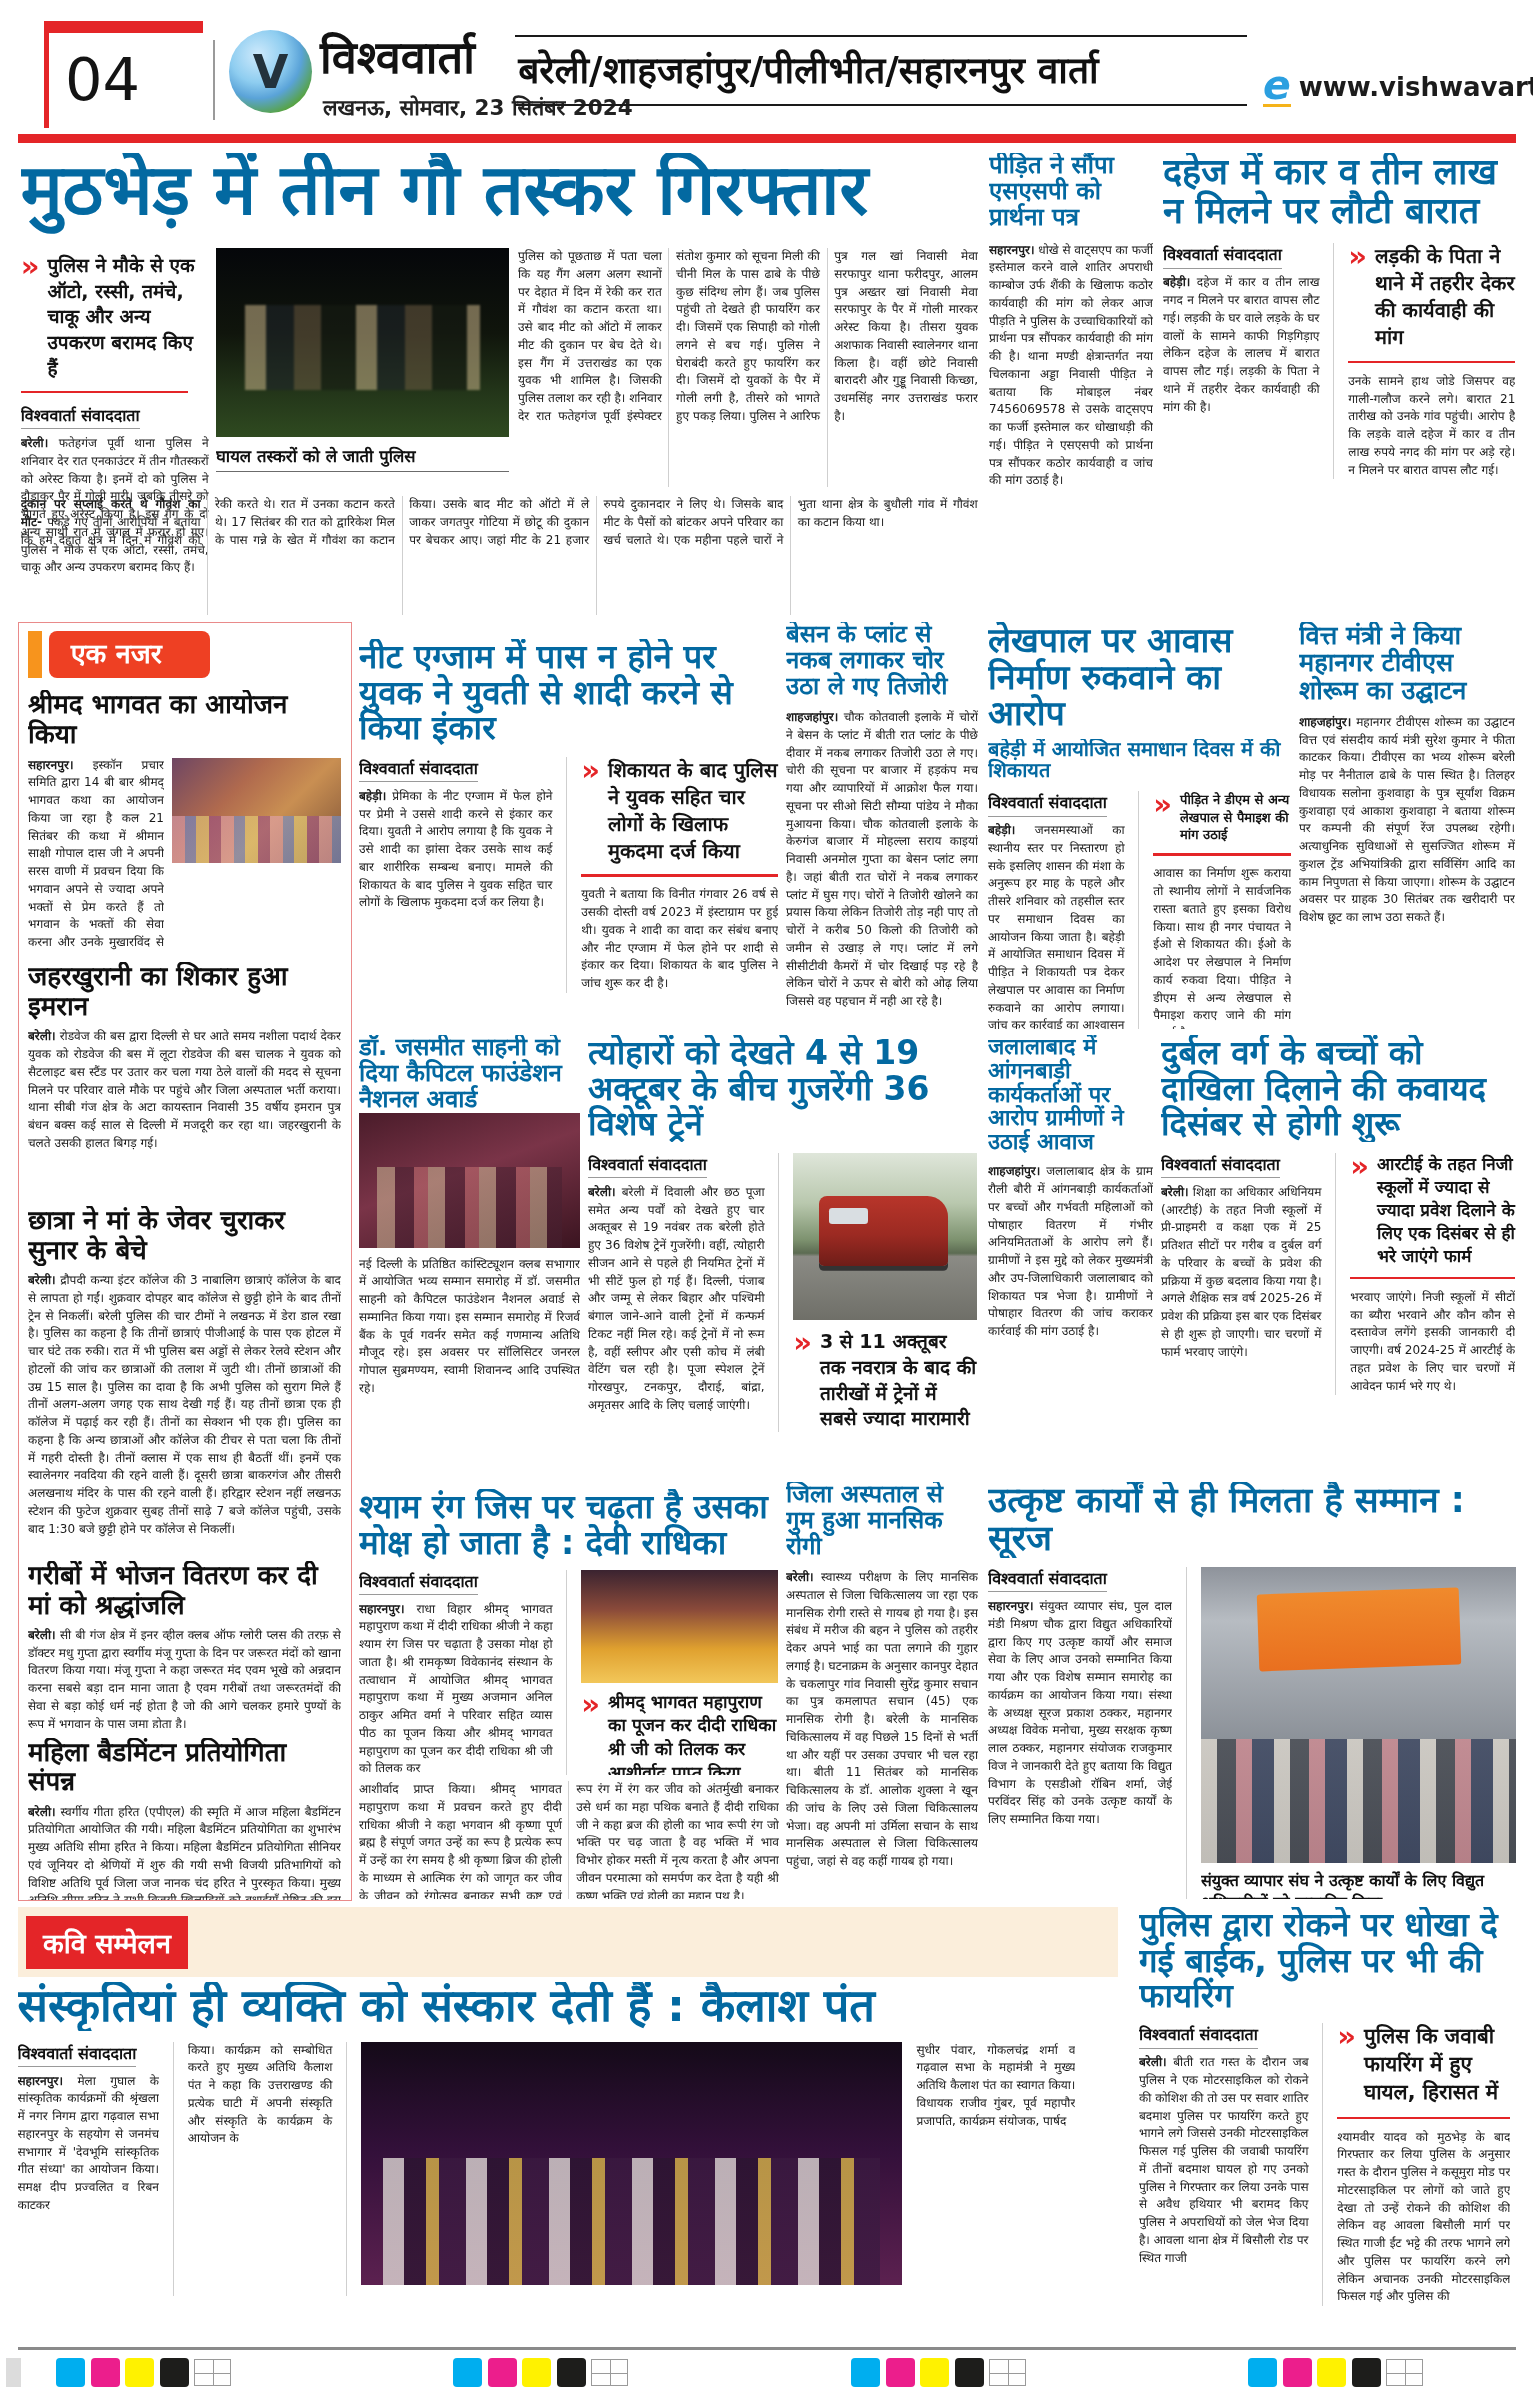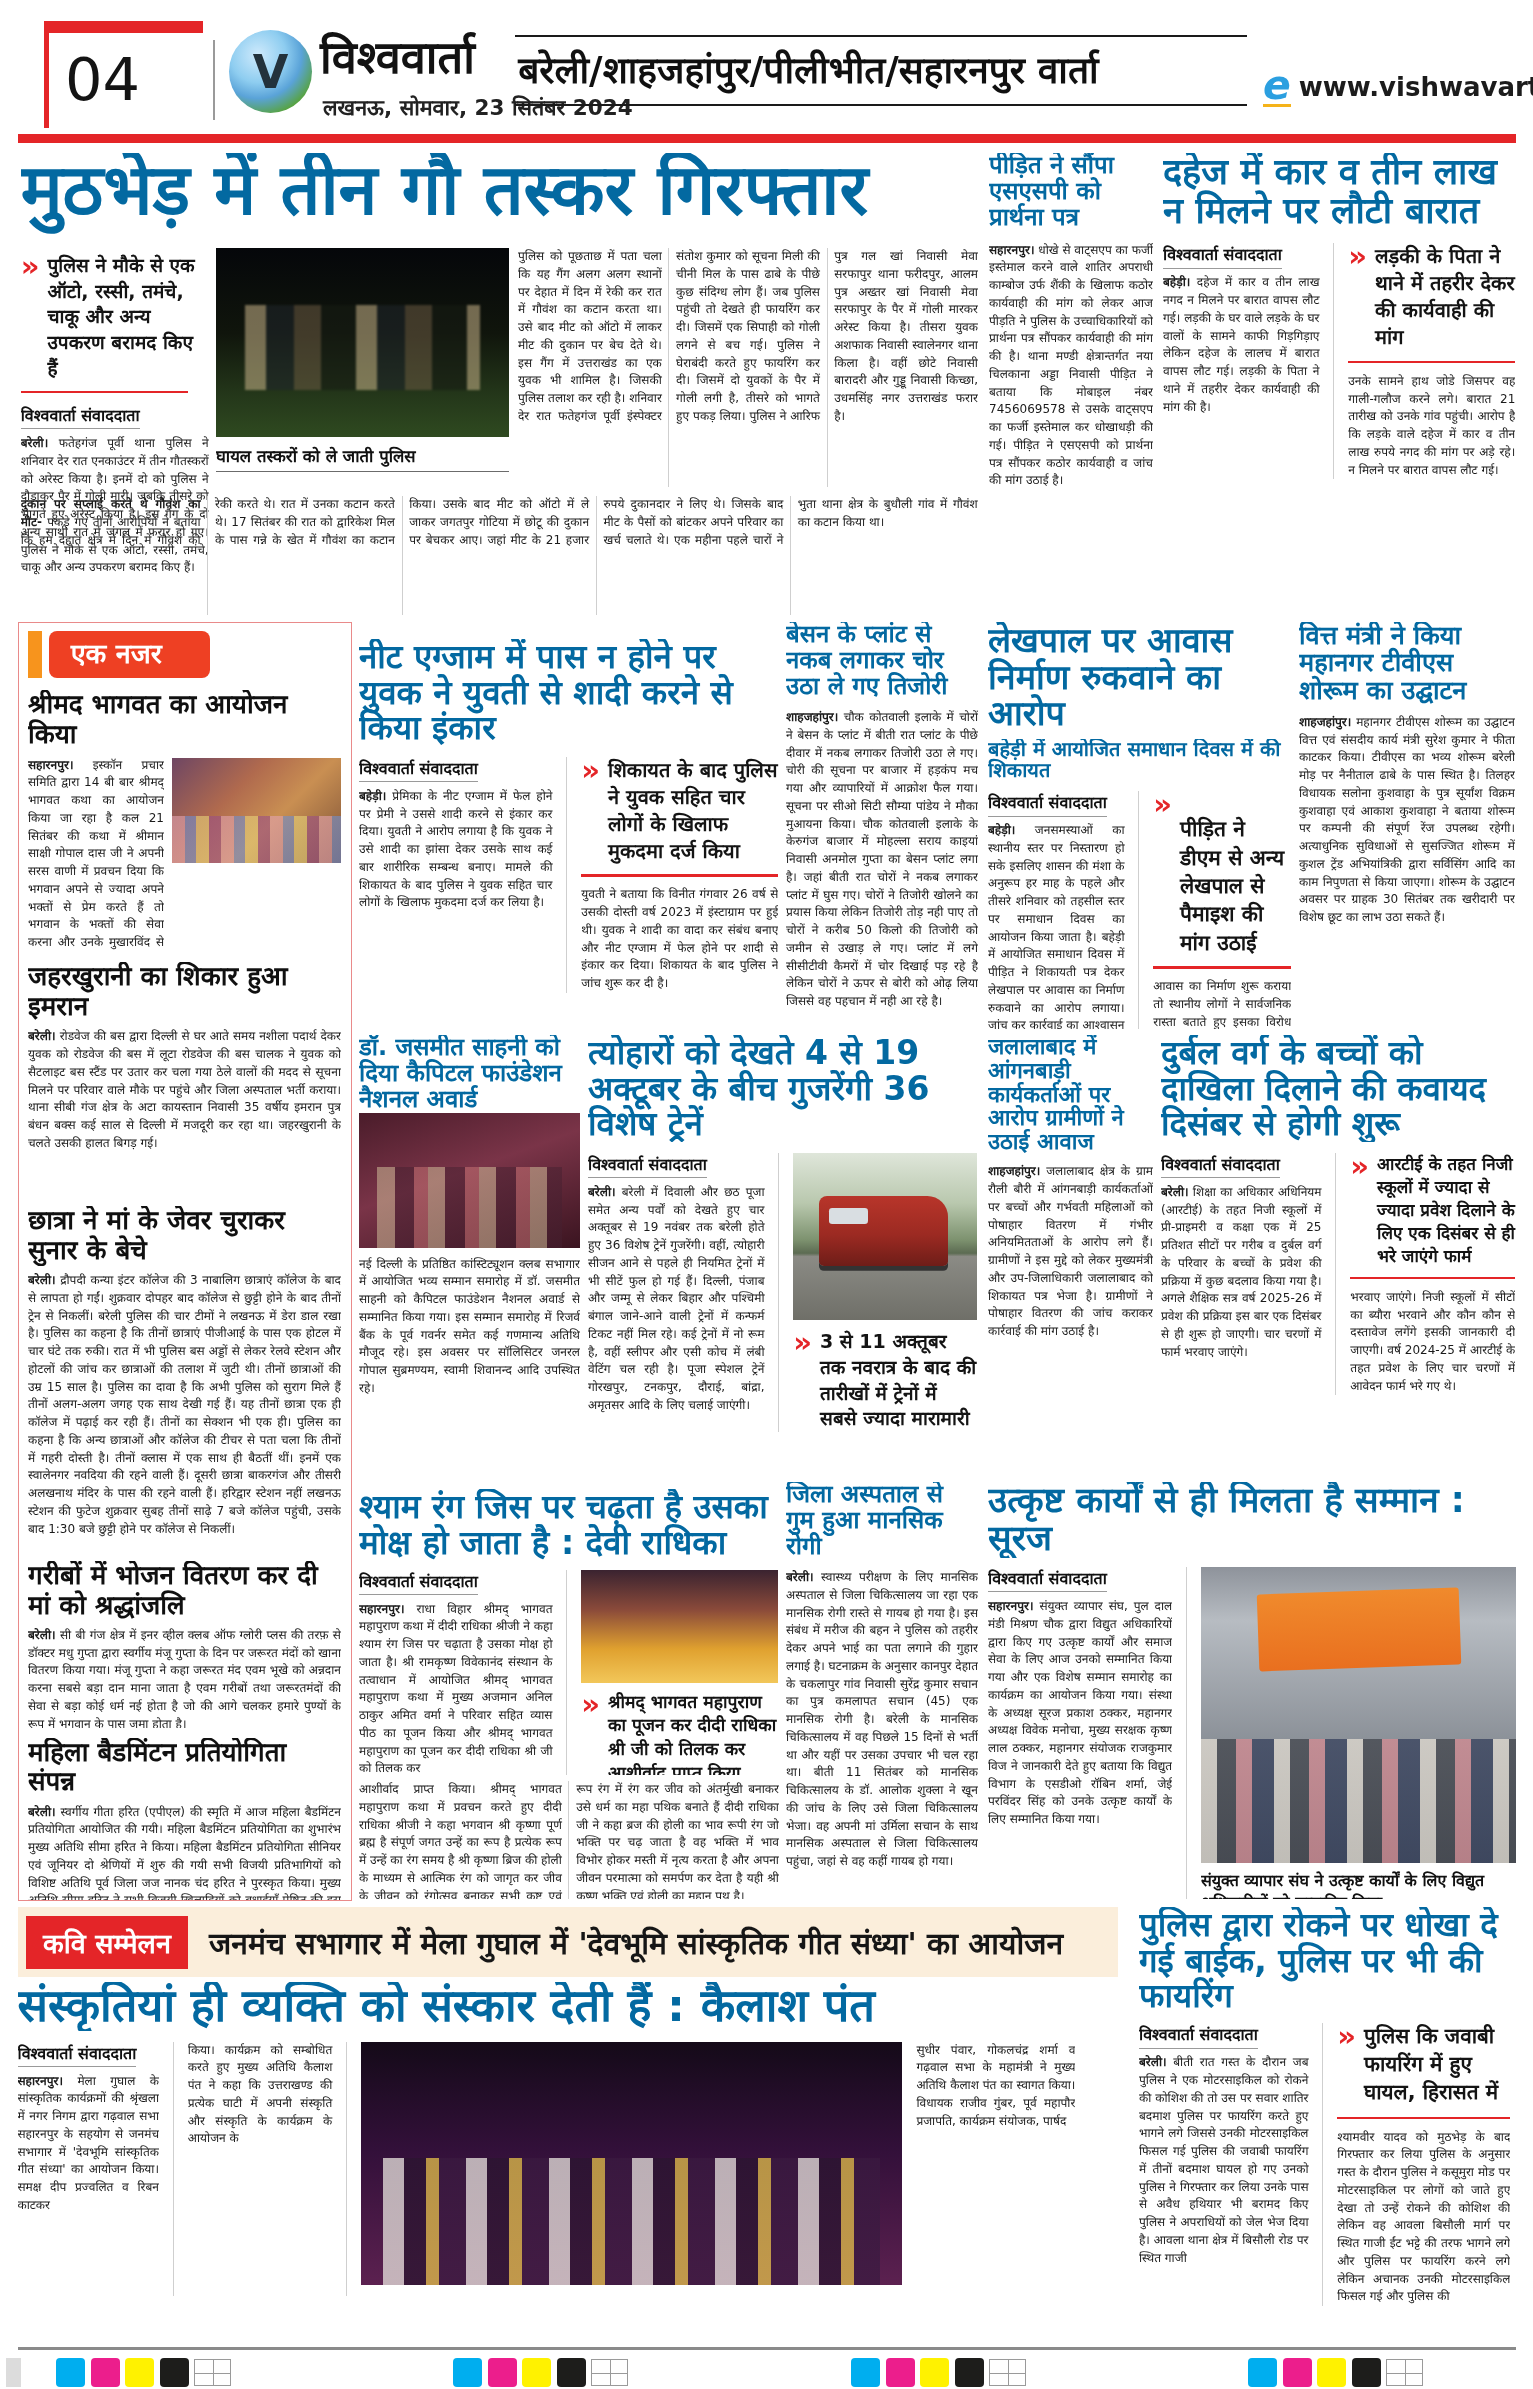--- a/index.html
+++ b/index.html
@@ -185,21 +185,21 @@
     <div class="hl hl-center" style="font-size:34px;">लेखपाल पर आवास निर्माण रुकवाने का आरोप</div>
     <div class="hl hl-center" style="font-size:20px;margin:6.4px 0 9.5px 0;">बहेड़ी में आयोजित समाधान दिवस में की शिकायत</div>
     <div class="flexrow">
       <div class="colrule" style="width:151px;">
         <span class="byline">विश्ववार्ता संवाददाता</span>
         <p class="body-text"><b class="dateline">बहेड़ी।</b> <span>जनसमस्याओं का स्थानीय स्तर पर निस्तारण हो सके इसलिए शासन की मंशा के अनुरूप हर माह के पहले और तीसरे शनिवार को तहसील स्तर पर समाधान दिवस का आयोजन किया जाता है। बहेड़ी में आयोजित समाधान दिवस में पीड़ित ने शिकायती पत्र देकर लेखपाल पर आवास का निर्माण रुकवाने का आरोप लगाया। जांच कर कार्रवाई का आश्वासन दिया गया है।</span></p>
       </div>
       <div style="width:138px;">
         <div class="bullet-block">
           <span class="chev">»</span>
-          <span class="bullet-text" style="font-size:21px;margin-top:24px;">पीड़ित ने डीएम से अन्य लेखपाल से पैमाइश की मांग उठाई</span>
+          <span class="bullet-text" style="font-size:13px;">पीड़ित ने डीएम से अन्य लेखपाल से पैमाइश की मांग उठाई</span>
         </div>
         <div class="red-rule"></div>
         <p class="body-text" style="margin-top:9.5px;">आवास का निर्माण शुरू कराया तो स्थानीय लोगों ने सार्वजनिक रास्ता बताते हुए इसका विरोध किया। साथ ही नगर पंचायत ने ईओ से शिकायत की। ईओ के आदेश पर लेखपाल ने निर्माण कार्य रुकवा दिया। पीड़ित ने डीएम से अन्य लेखपाल से पैमाइश कराए जाने की मांग उठाई है।</p>
       </div>
     </div>
   </div>
 
   <div class="abs" style="left:1299px;top:622px;width:216px;height:407px;overflow:hidden;">
     <div class="hl" style="font-size:25.4px;margin-bottom:9.5px;">वित्त मंत्री ने किया महानगर टीवीएस शोरूम का उद्घाटन</div>
     <p class="body-text"><b class="dateline">शाहजहांपुर।</b> <span>महानगर टीवीएस शोरूम का उद्घाटन वित्त एवं संसदीय कार्य मंत्री सुरेश कुमार ने फीता काटकर किया। टीवीएस का भव्य शोरूम बरेली मोड़ पर नैनीताल ढाबे के पास स्थित है। तिलहर विधायक सलोना कुशवाहा के पुत्र सूर्यांश विक्रम कुशवाहा एवं आकाश कुशवाहा ने बताया शोरूम पर कम्पनी की संपूर्ण रेंज उपलब्ध रहेगी। अत्याधुनिक सुविधाओं से सुसज्जित शोरूम में कुशल ट्रेंड अभियांत्रिकी द्वारा सर्विसिंग आदि का काम निपुणता से किया जाएगा। शोरूम के उद्घाटन अवसर पर ग्राहक 30 सितंबर तक खरीदारी पर विशेष छूट का लाभ उठा सकते हैं।</span></p>
@@ -290,21 +290,20 @@
         <div class="photo ph-utk" style="width:315px;height:296px;margin-bottom:6.4px;">
           <div class="banner-strip"></div>
         </div>
         <div class="caption" style="white-space:normal;font-size:16px;">संयुक्त व्यापार संघ ने उत्कृष्ट कार्यों के लिए विद्युत अधिकारियों को सम्मानित किया</div>
       </div>
     </div>
   </div>
 
   <div class="abs kavi-strip" style="left:17.5px;top:1907px;width:1100px;height:70px;">
     <div class="kavi-badge">कवि सम्मेलन</div>
-    <div class="kavi-banner">जनमंच सभागार में मेला गुघाल में 'देवभूमि सांस्कृतिक गीत संध्या' का आयोजन</div>
   </div>
 
   <div class="abs" style="left:17.5px;top:1982px;width:1100px;height:359px;overflow:hidden;">
     <div class="hl hl-center" style="font-size:45px;margin-bottom:11px;">संस्कृतियां ही व्यक्ति को संस्कार देती हैं : कैलाश पंत</div>
     <div class="flexrow">
       <div class="colrule" style="width:156px;height:254px;overflow:hidden;">
         <span class="byline">विश्ववार्ता संवाददाता</span>
         <p class="body-text"><b class="dateline">सहारनपुर।</b> <span>मेला गुघाल के सांस्कृतिक कार्यक्रमों की श्रृंखला में नगर निगम द्वारा गढ़वाल सभा सहारनपुर के सहयोग से जनमंच सभागार में 'देवभूमि सांस्कृतिक गीत संध्या' का आयोजन किया। समक्ष दीप प्रज्वलित व रिबन काटकर</span></p>
       </div>
       <div class="colrule body-text" style="width:159px;height:254px;overflow:hidden;">किया। कार्यक्रम को सम्बोधित करते हुए मुख्य अतिथि कैलाश पंत ने कहा कि उत्तराखण्ड की प्रत्येक घाटी में अपनी संस्कृति और संस्कृति के कार्यक्रम के आयोजन के</div>

